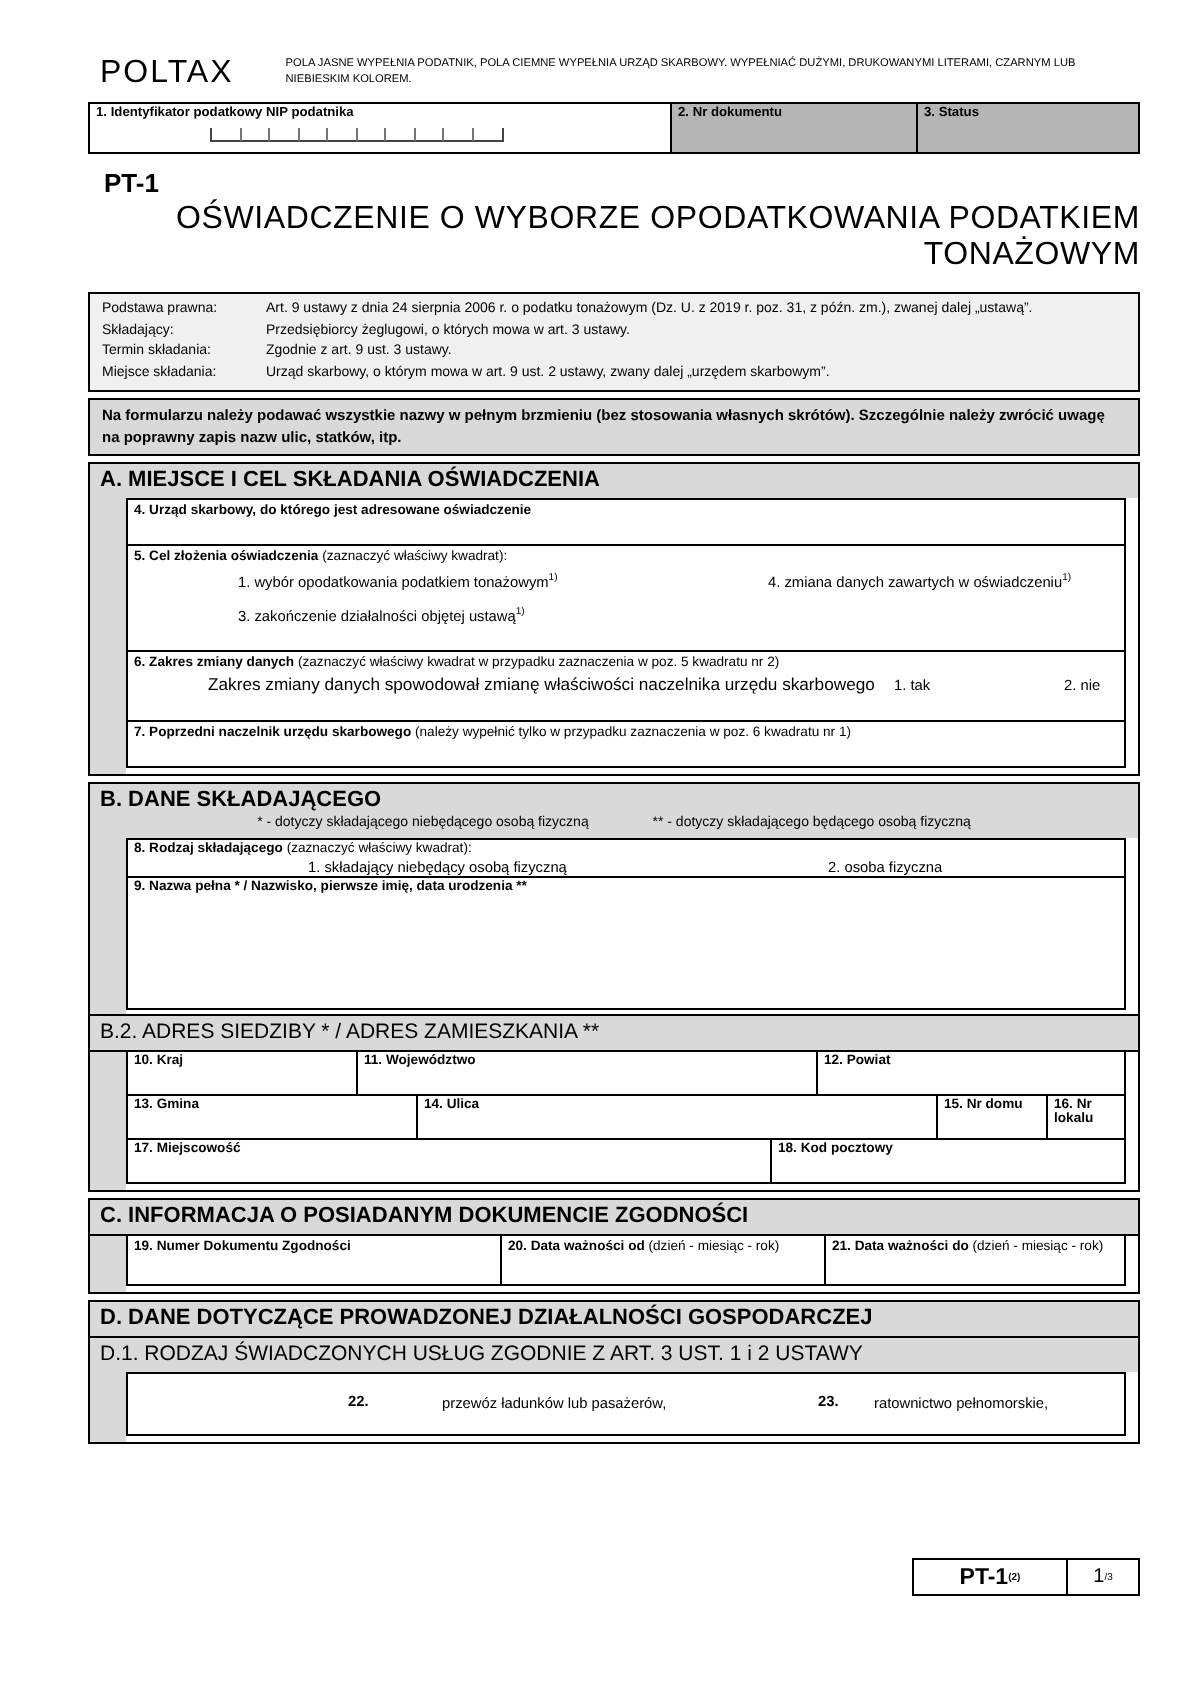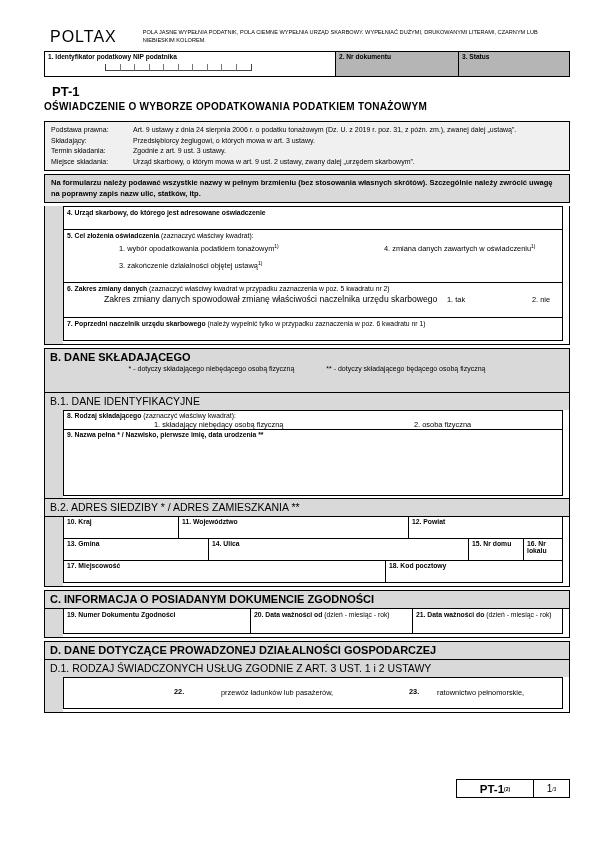--- a/index.html
+++ b/index.html
@@ -22,21 +22,21 @@
   .top-cell { padding:1px 3px; font-size:6.6px; font-weight:bold; box-sizing:border-box; }
   .tc1 { width:290px; background:#fff; position:relative; }
   .tc2 { width:123px; background:#b5b5b5; border-left:1.6px solid #000; }
   .tc3 { flex:1; background:#b5b5b5; border-left:1.6px solid #000; }
   .nip-comb { position:absolute; left:60px; top:12px; display:flex; height:7px; border-left:1px solid #444; border-right:1px solid #444; }
   .nip-cell { width:14.5px; border-bottom:1px solid #444; border-right:1px solid #777; box-sizing:border-box; height:7px; }
   .nip-cell:last-child { border-right:none; }
 
   
   .form-symbol { font-size:13px; font-weight:bold; margin:7px 0 1px 8px; }
-  .main-title { text-align:left; font-size:10px; font-weight:bold; letter-spacing:0.3px; margin:2px 0 9px 0; }
+  .main-title { text-align:right; font-size:16px; font-weight:normal; letter-spacing:0.3px; margin:2px 0 9px 0; }
 
   
   .legal { border:1px solid #000; background:#f0f0f0; padding:3px 6px; font-size:7px; line-height:1.5; }
   .legal-row { display:flex; }
   .legal-label { width:82px; flex:none; }
   .legal-text { flex:1; }
 
   
   .notice { border:1.6px solid #000; background:#d9d9d9; font-weight:bold; font-size:7.5px; line-height:1.4; padding:3px 6px; margin-top:3px; }
 
@@ -128,20 +128,21 @@
       </div>
       <div class="legal-row">
         <span class="legal-label">Miejsce składania:</span>
         <span class="legal-text">Urząd skarbowy, o którym mowa w art. 9 ust. 2 ustawy, zwany dalej „urzędem skarbowym”.</span>
       </div>
     </div>
 
     <div class="notice">Na formularzu należy podawać wszystkie nazwy w pełnym brzmieniu (bez stosowania własnych skrótów). Szczególnie należy zwrócić uwagę na poprawny zapis nazw ulic, statków, itp.</div>
 
     <div class="section">
+      <div class="band">A. MIEJSCE I CEL SKŁADANIA OŚWIADCZENIA</div>
       <div class="sec-body">
 
         <div class="fbox" style="height:24px;">
           <div class="flabel">4. Urząd skarbowy, do którego jest adresowane oświadczenie</div>
         </div>
 
         <div class="fbox" style="height:54px;">
           <div class="flabel">
             <span>5. Cel złożenia oświadczenia</span>
             <span class="fhint">(zaznaczyć właściwy kwadrat):</span>
@@ -171,30 +172,29 @@
           <div class="flabel">
             <span>7. Poprzedni naczelnik urzędu skarbowego</span>
             <span class="fhint">(należy wypełnić tylko w przypadku zaznaczenia w poz. 6 kwadratu nr 1)</span>
           </div>
         </div>
 
       </div>
     </div>
 
     <div class="section">
-      <div class="band" style="padding-bottom:16px;">
+      <div class="band" style="padding-bottom:0;">
         <span>B. DANE SKŁADAJĄCEGO</span>
         <div class="band-note">
           <span>* - dotyczy składającego niebędącego osobą fizyczną</span>
           <span style="display:inline-block; width:28px;"></span>
           <span>** - dotyczy składającego będącego osobą fizyczną</span>
         </div>
       </div>
 
-      <div class="band-sub">B.1. DANE IDENTYFIKACYJNE</div>
 
       <div class="sec-body">
         <div class="fbox" style="height:20px;">
           <div class="flabel">
             <span>8. Rodzaj składającego</span>
             <span class="fhint">(zaznaczyć właściwy kwadrat):</span>
           </div>
           <div class="optline">
             <span class="opt" style="left:90px; top:1px;">1.  składający niebędący osobą fizyczną</span>
             <span class="opt" style="left:350px; top:1px;">2.  osoba fizyczna</span>

